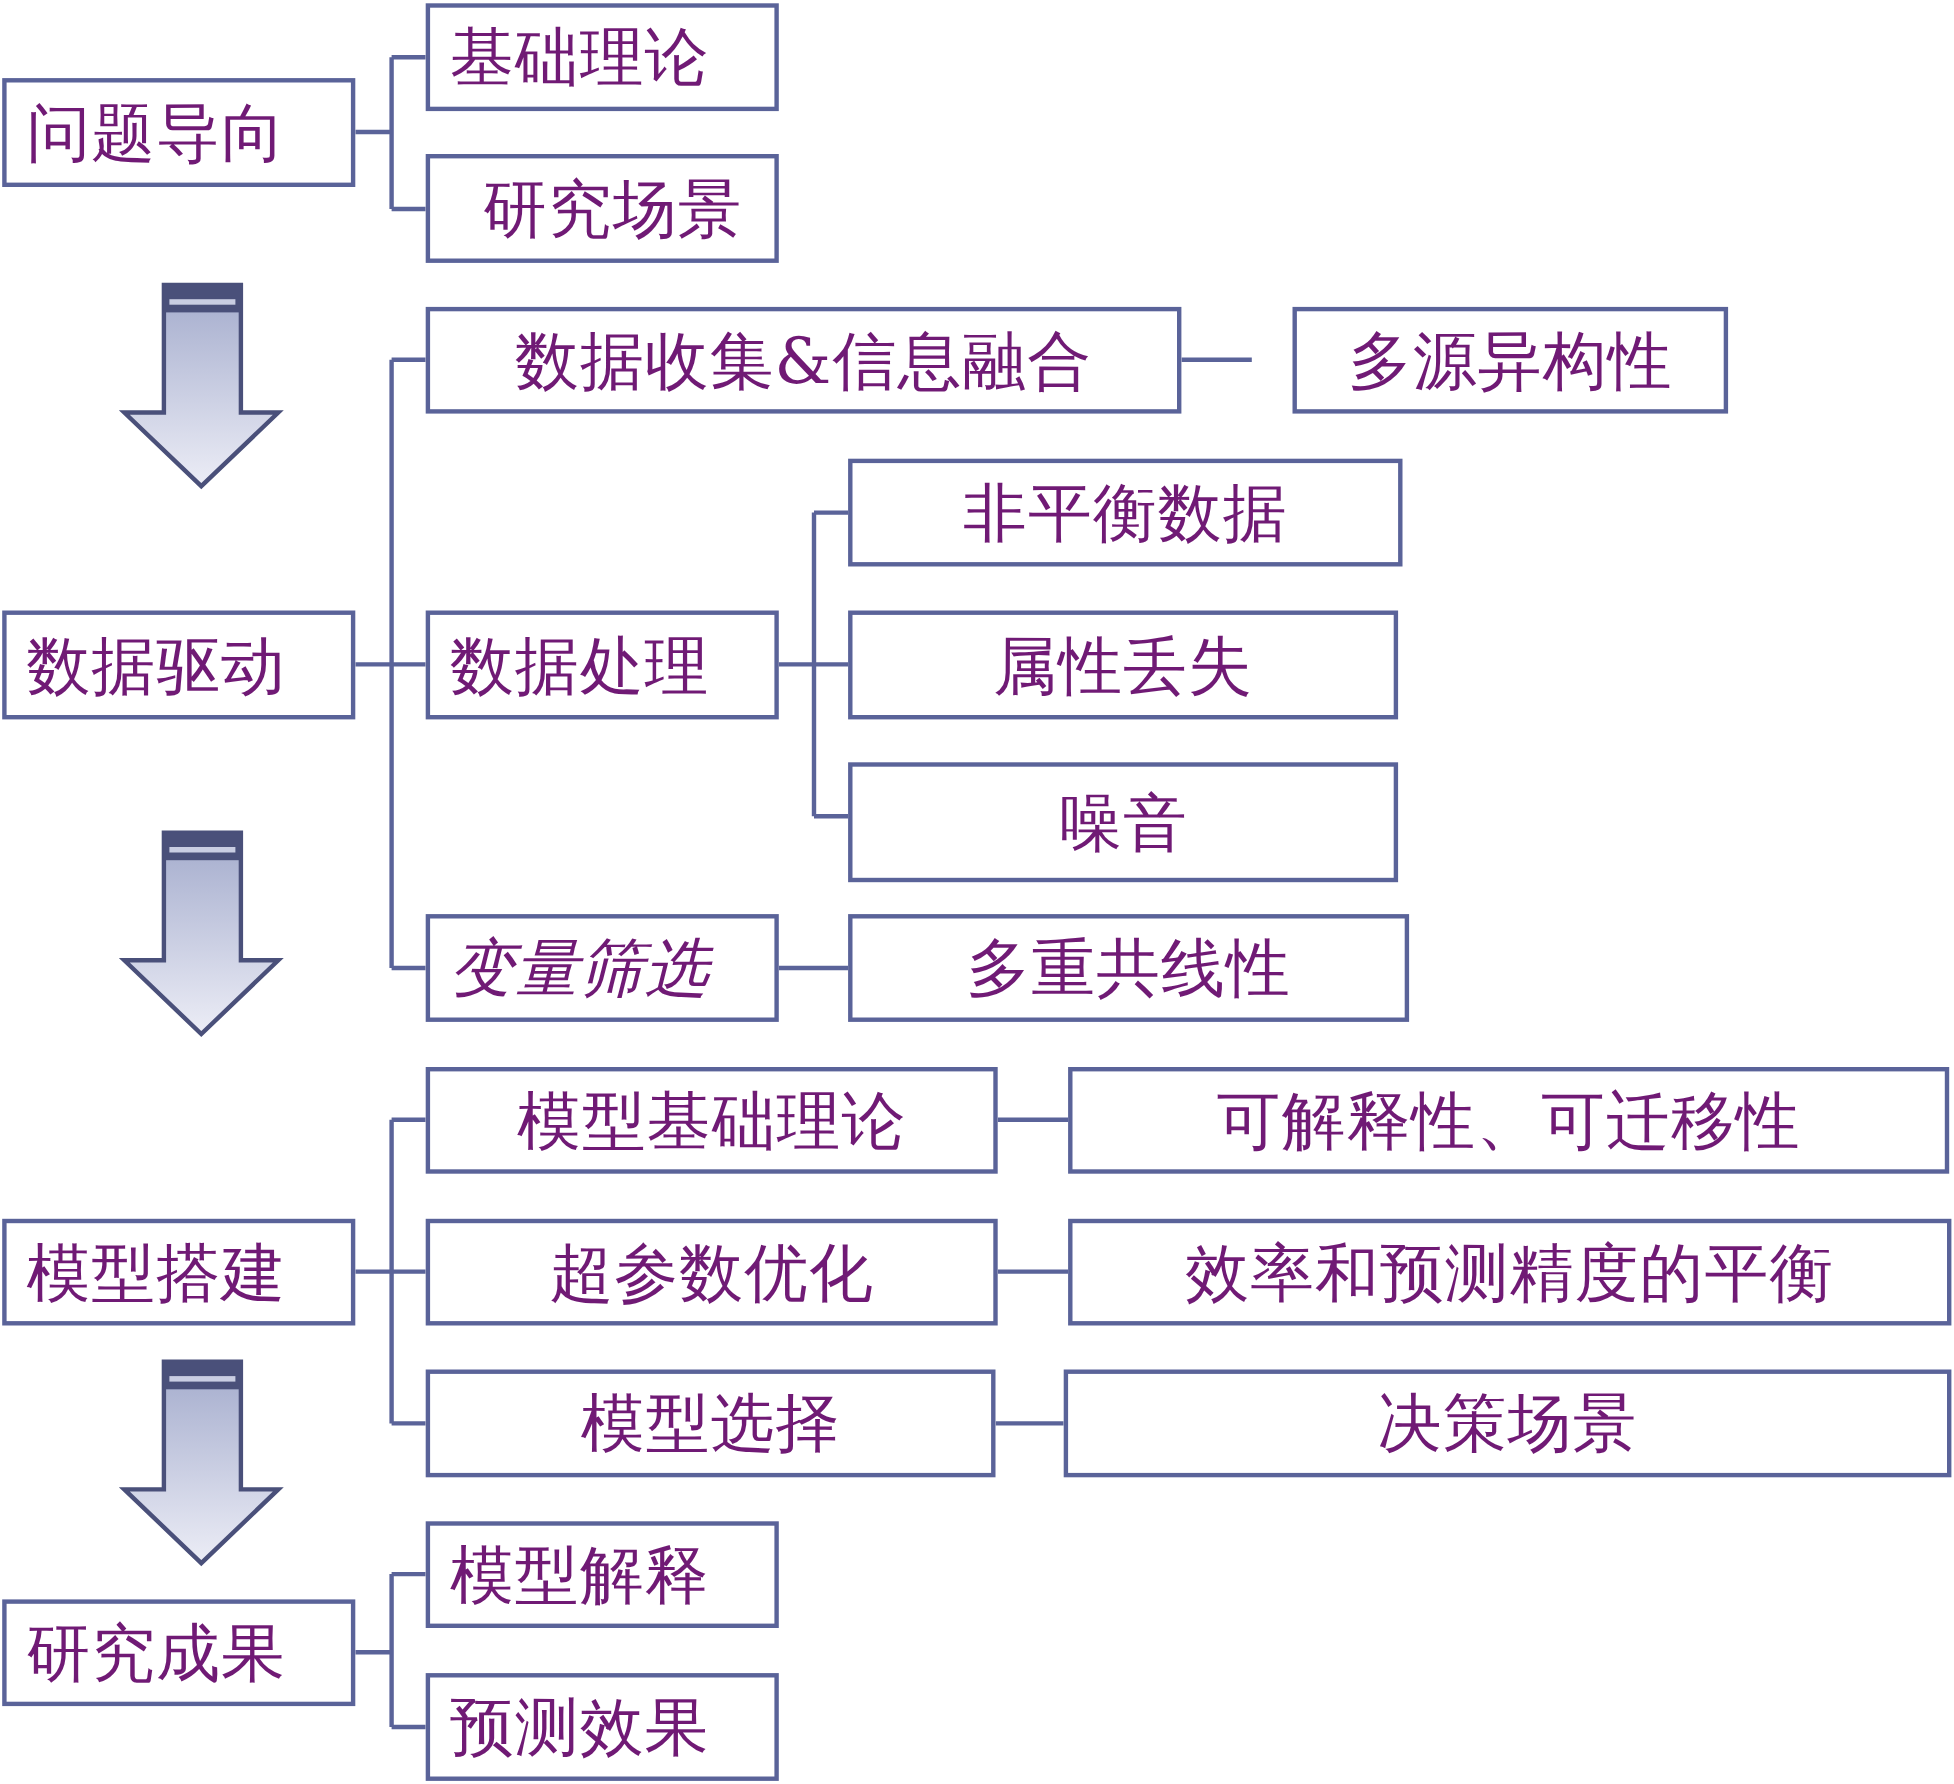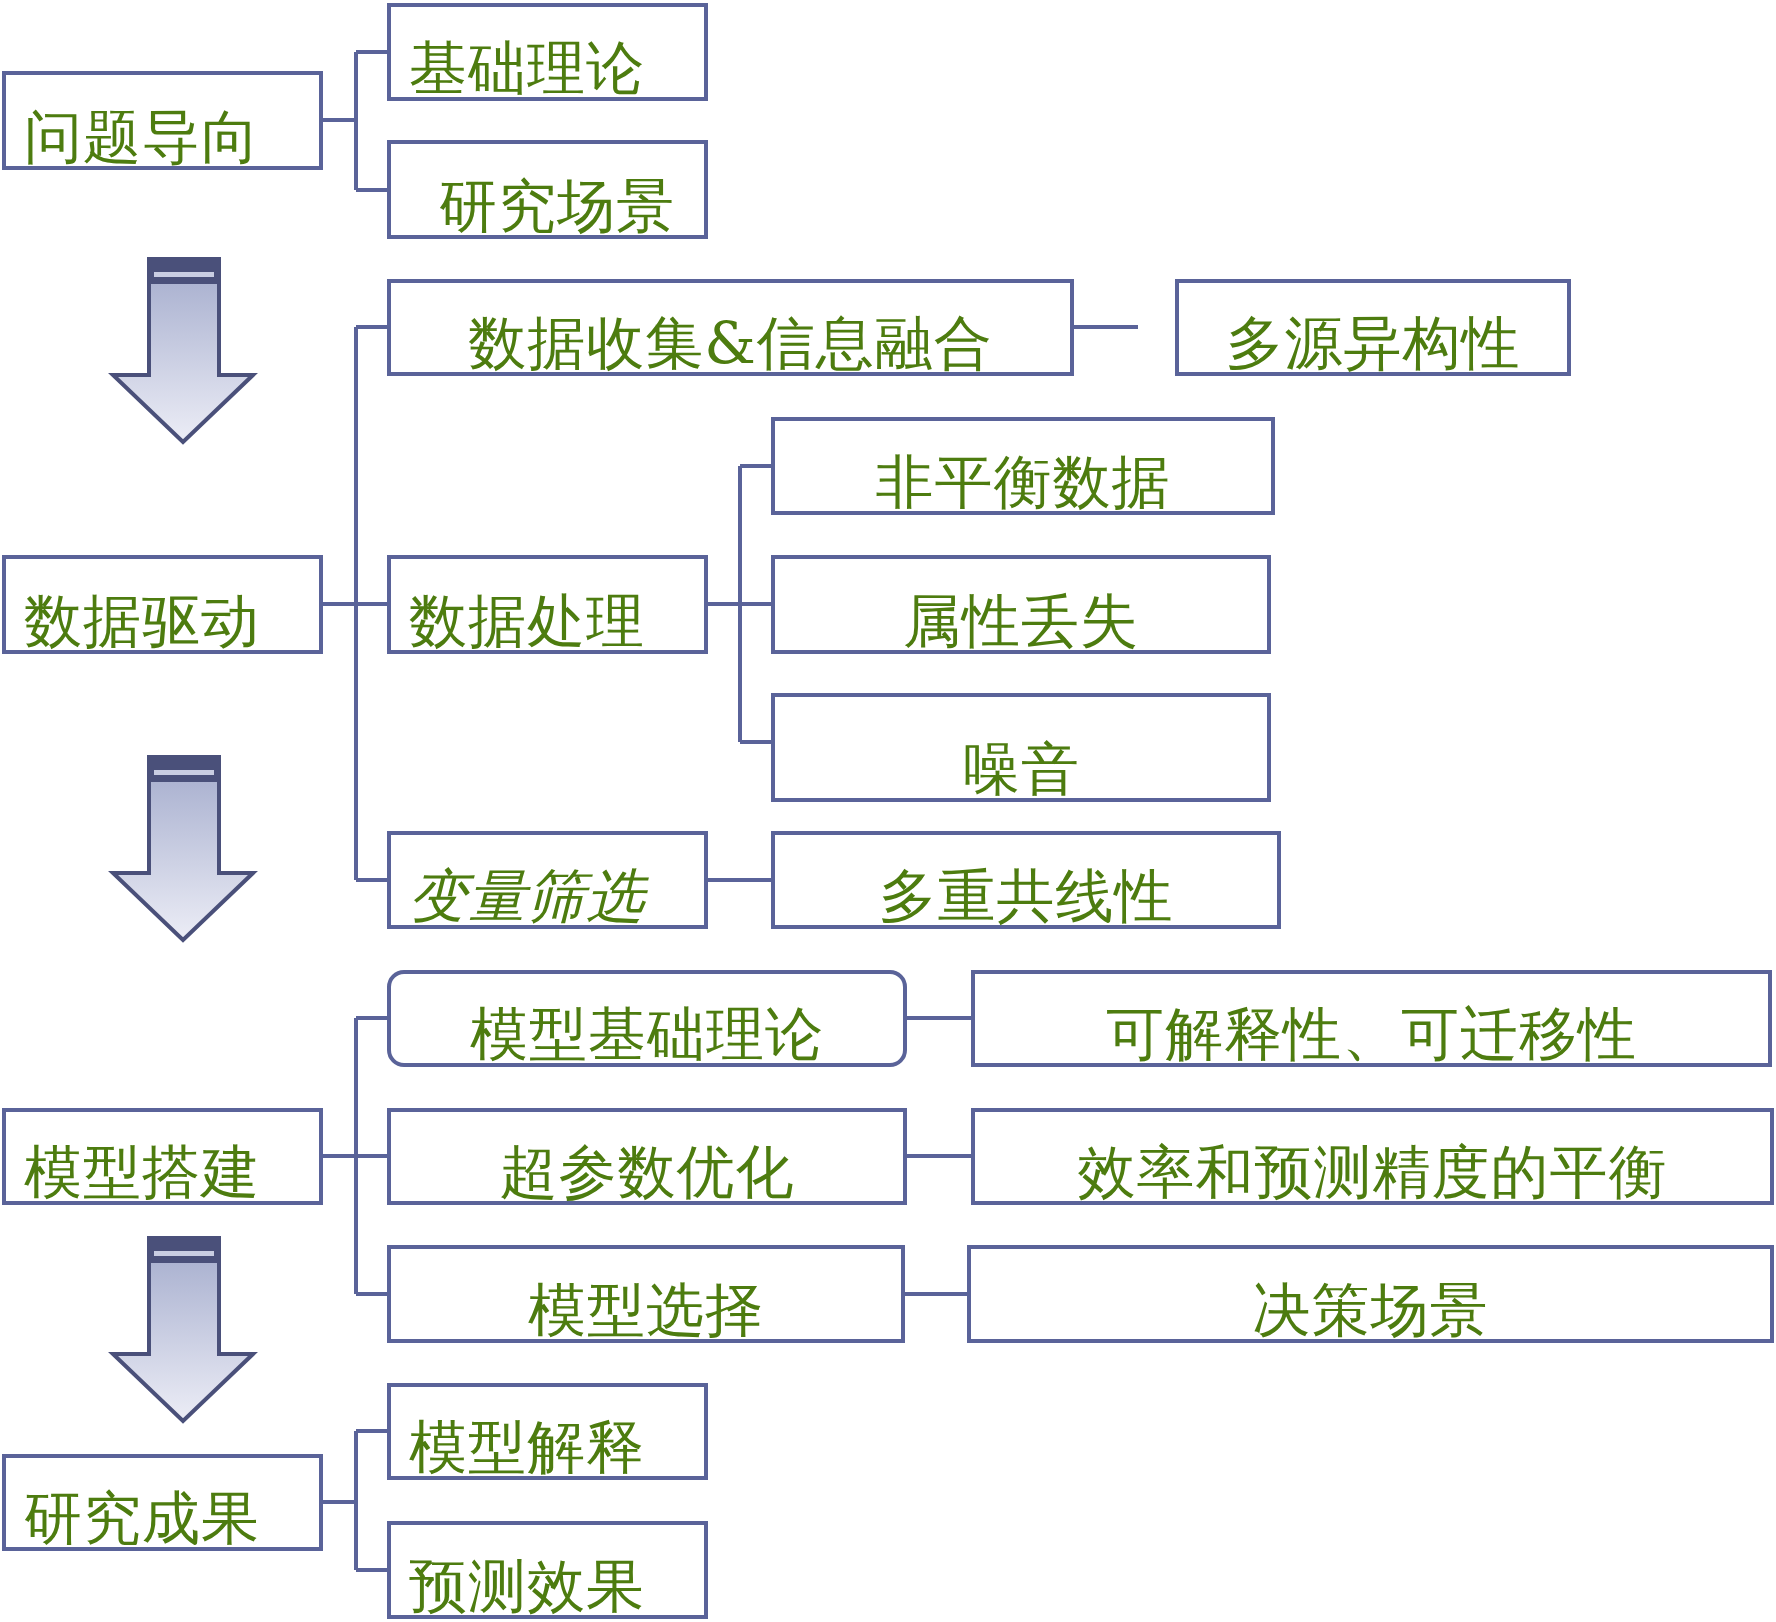--- a/index.html
+++ b/index.html
@@ -1,20 +1,20 @@
 <!DOCTYPE html>
 <html><head>
 <meta charset="utf-8">
 <style>
   html, body { margin:0; padding:0; background:#ffffff; }
   body { width:1776px; height:1622px; position:relative; overflow:hidden;
          font-family: "DejaVu Serif", "Liberation Serif", serif; }
   #diagram { position:absolute; left:0; top:0; width:1776px; height:1622px; }
   .box { position:absolute; box-sizing:border-box; border:4px solid #5a6399; background:#ffffff;
-         display:flex; align-items:flex-end; font-size:58px; color:#4d7c0f; white-space:nowrap;
+         display:flex; align-items:center; font-size:58px; color:#701a75; white-space:nowrap;
          letter-spacing:1px; }
   .box.left { justify-content:flex-start; padding-left:18px; }
   .box.center { justify-content:center; }
   .box span { line-height:1; }
   svg#lines { position:absolute; left:0; top:0; }
 </style>
 </head>
 <body>
 
 <div id="diagram">
@@ -91,21 +91,21 @@
   <div class="box left" style="left:387px;top:831px;width:321px;height:98px;font-style:italic;">
       <span>变量筛选</span>
     </div>
   <div class="box center" style="left:771px;top:831px;width:510px;height:98px;">
       <span>多重共线性</span>
     </div>
 
   <div class="box left" style="left:2px;top:1108px;width:321px;height:97px;">
       <span>模型搭建</span>
     </div>
-  <div class="box center" style="left:387px;top:970px;width:520px;height:97px;border-radius:17px;">
+  <div class="box center" style="left:387px;top:970px;width:520px;height:97px;">
       <span>模型基础理论</span>
     </div>
   <div class="box center" style="left:971px;top:970px;width:801px;height:97px;">
       <span>可解释性、可迁移性</span>
     </div>
   <div class="box center" style="left:387px;top:1108px;width:520px;height:97px;">
       <span>超参数优化</span>
     </div>
   <div class="box center" style="left:971px;top:1108px;width:803px;height:97px;">
       <span>效率和预测精度的平衡</span>

